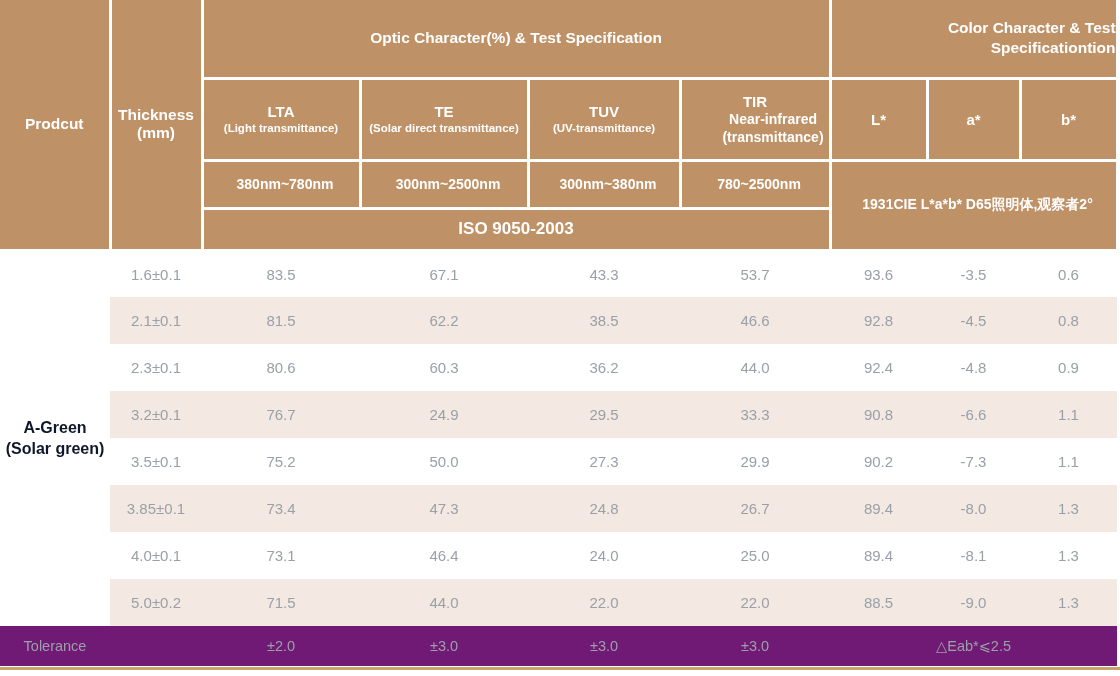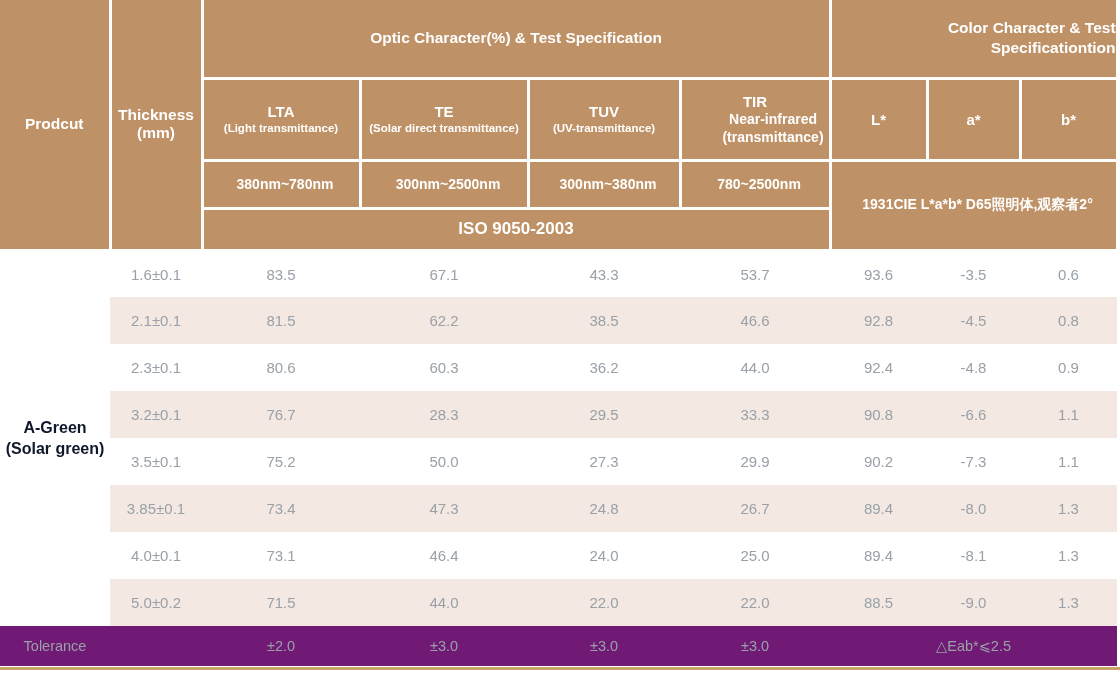--- a/index.html
+++ b/index.html
@@ -168,21 +168,21 @@
     <td>60.3</td>
     <td>36.2</td>
     <td>44.0</td>
     <td>92.4</td>
     <td>-4.8</td>
     <td>0.9</td>
   </tr>
   <tr class="data-row alt">
     <td>3.2±0.1</td>
     <td>76.7</td>
-    <td>28.3</td>
+    <td>24.9</td>
     <td>29.5</td>
     <td>33.3</td>
     <td>90.8</td>
     <td>-6.6</td>
     <td>1.1</td>
   </tr>
   <tr class="data-row">
     <td>3.5±0.1</td>
     <td>75.2</td>
     <td>50.0</td>

